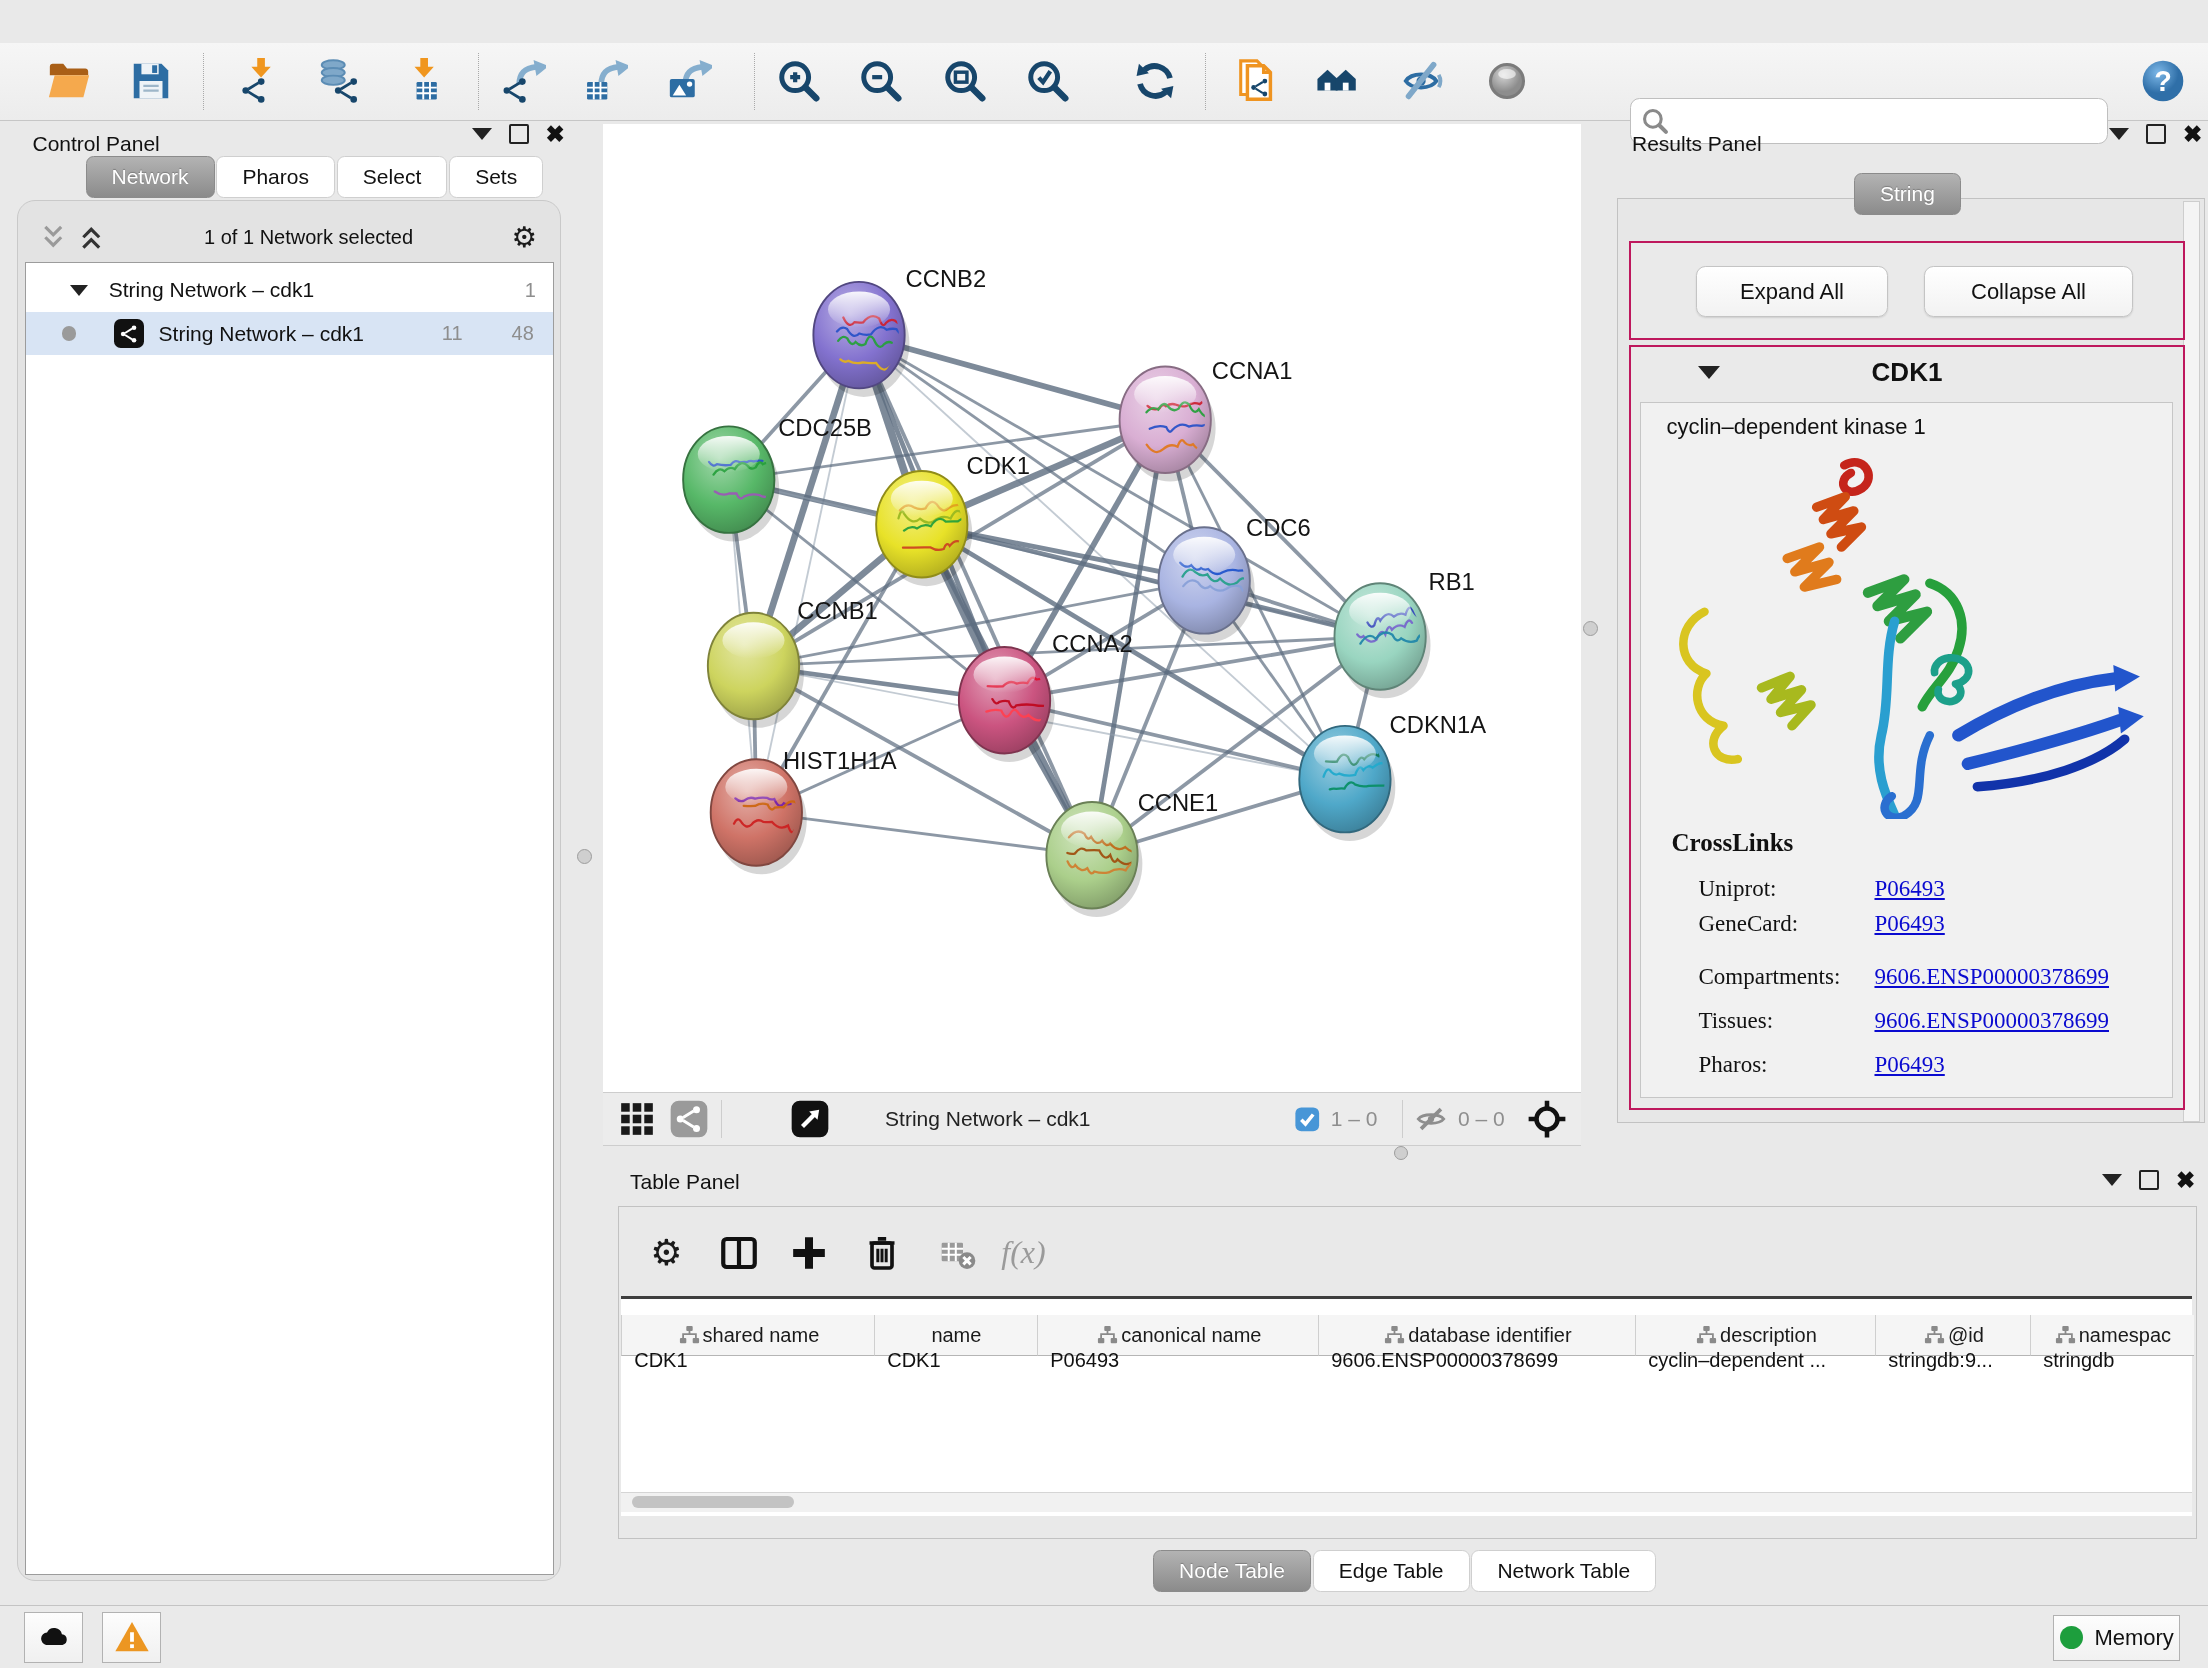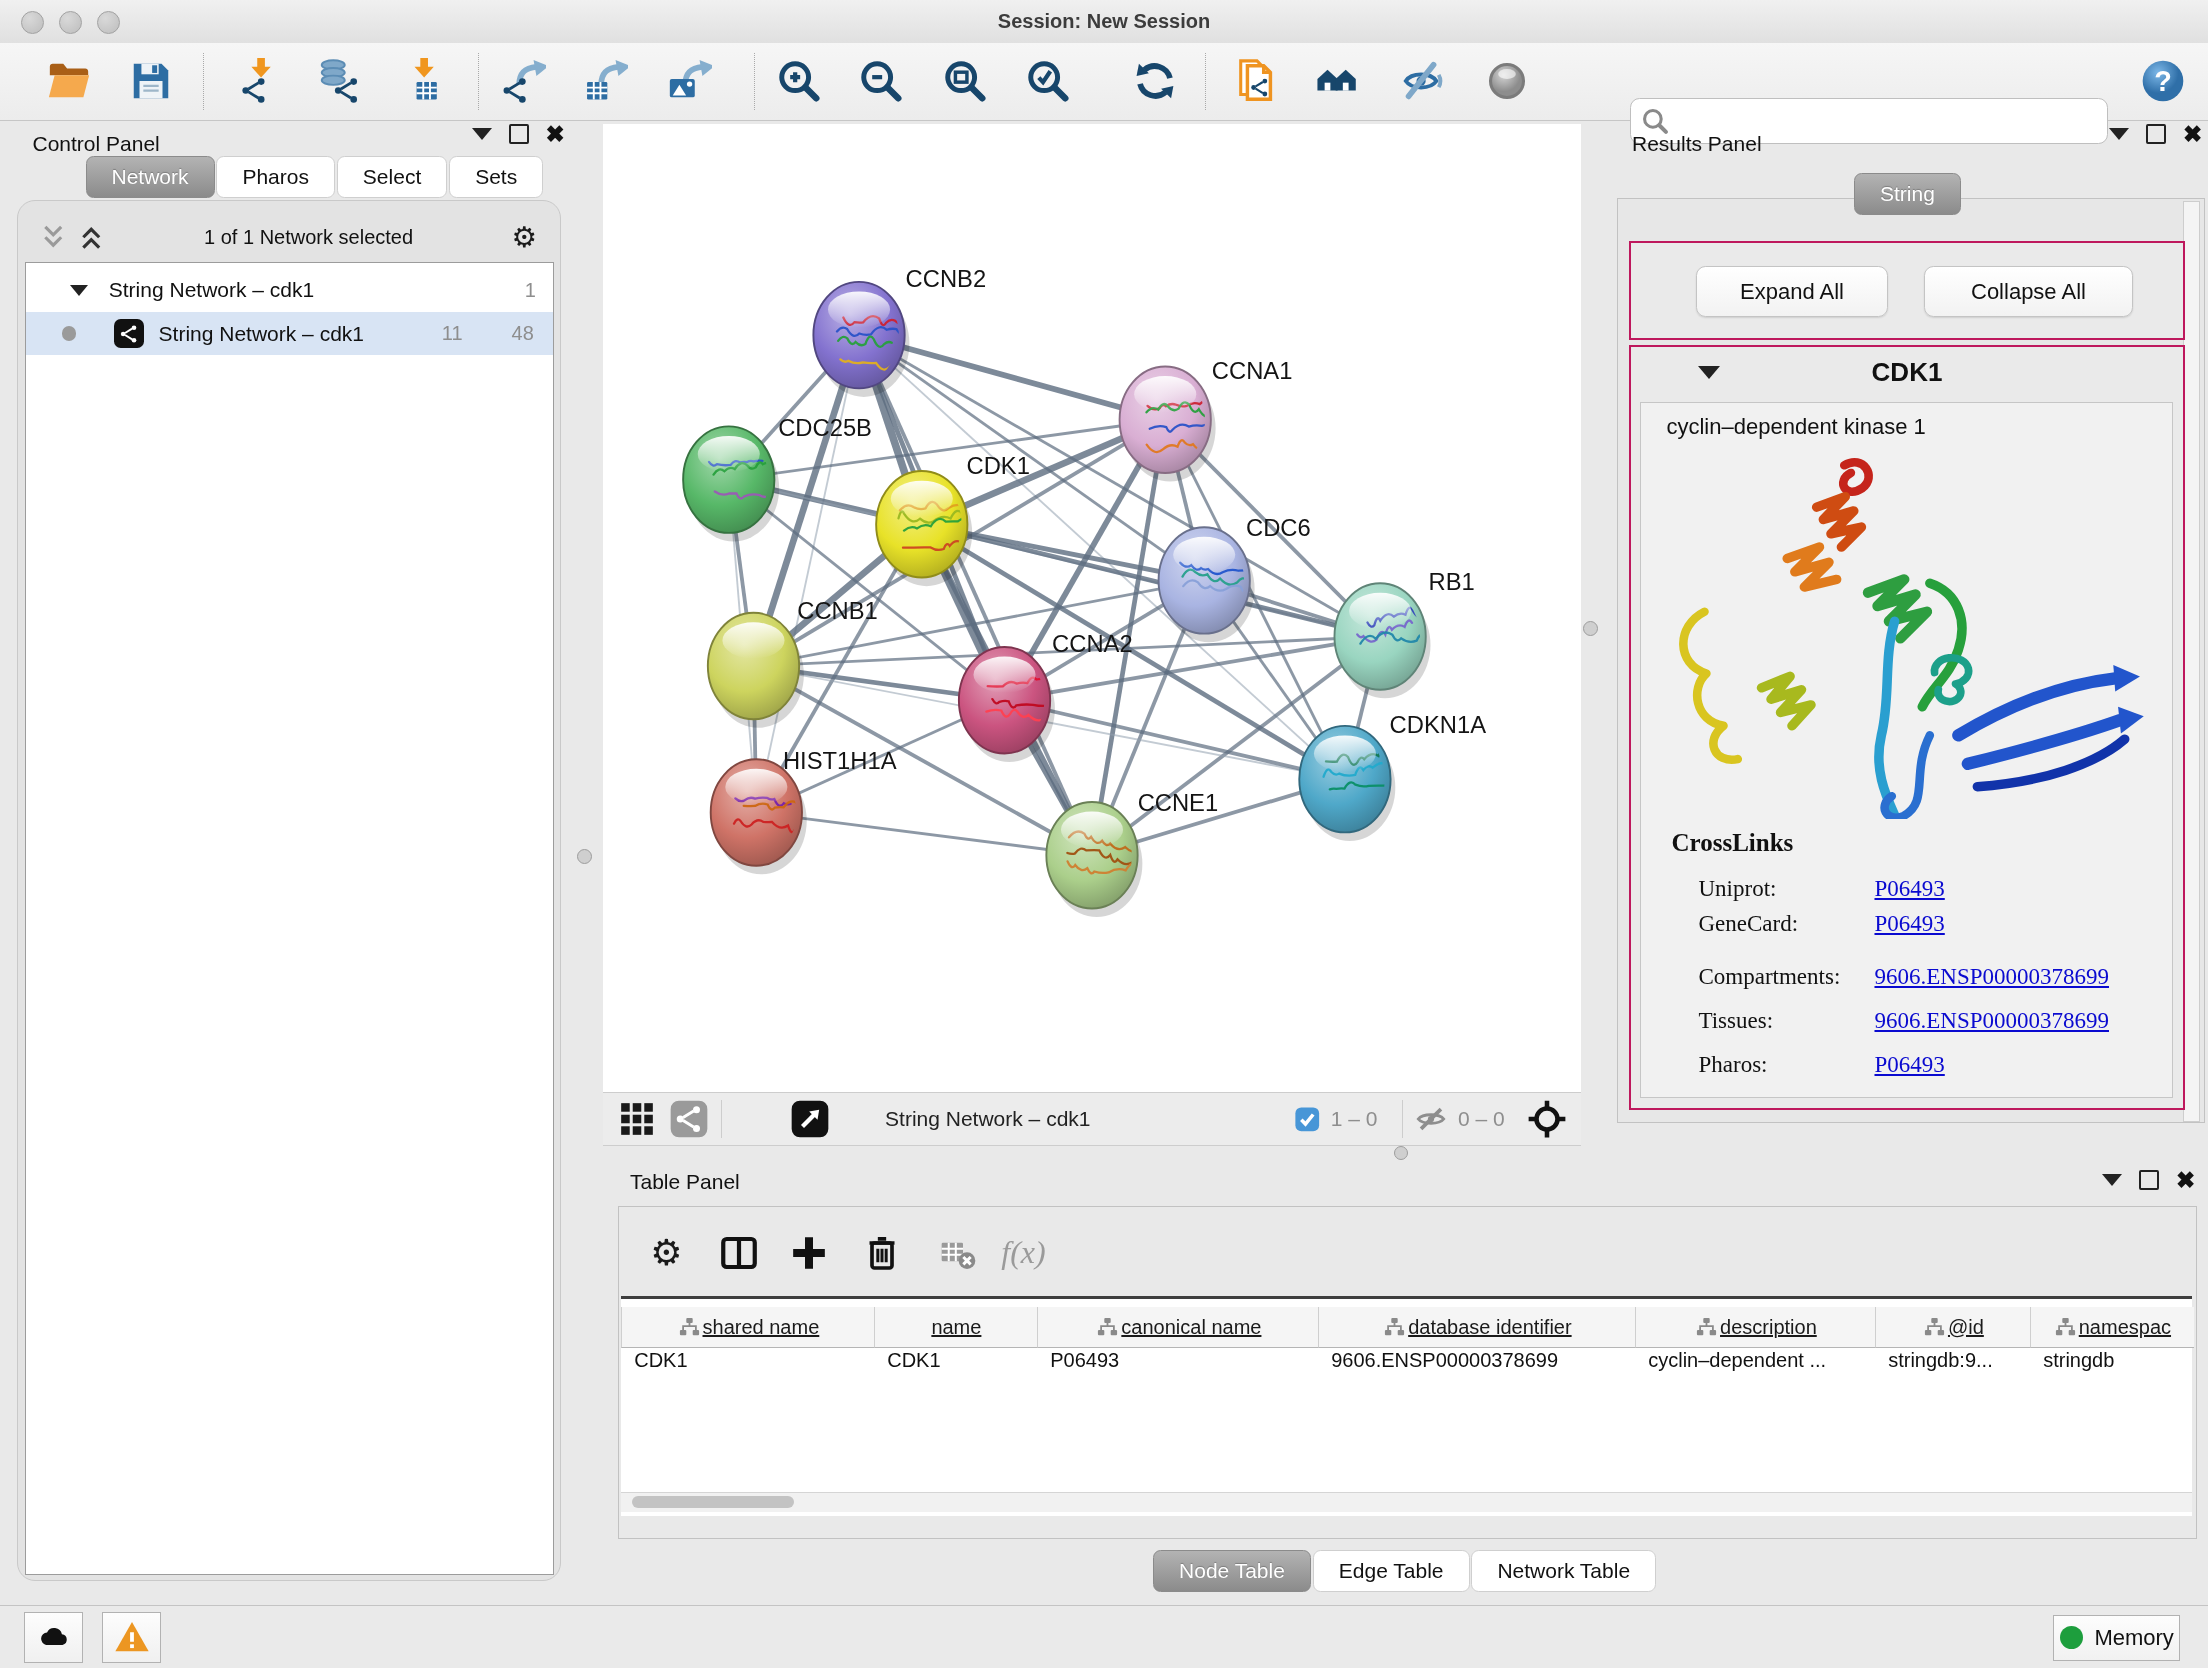--- a/index.html
+++ b/index.html
@@ -60,22 +60,22 @@
     color:#111;display:flex;align-items:center;justify-content:center;box-shadow:0 1px 1.9px rgba(0,0,0,.12);}
   #cdk1-inner{position:absolute;left:9.5px;top:55px;width:531px;height:694px;background:#f1f1f1;border:1px solid #c6c6c6;}
   .ser{font-family:"Liberation Serif",serif;}
   .xl-label{font-size:23px;color:#111;}
   .xl-link{font-size:23px;color:#0a0ad0;text-decoration:underline;}
   
   #table-panel{left:603px;top:1164px;width:1605px;height:430px;}
   #tp-box{position:absolute;left:15px;top:42px;width:1577px;height:331px;background:#e9e9e9;border:1px solid #c2c2c2;}
   .ttbtn{position:absolute;top:21px;width:49px;height:49px;display:flex;align-items:center;justify-content:center;}
   #grid{position:absolute;left:1.9px;top:89px;width:1571px;height:217px;background:#fff;border-top:3.8px solid #3e3e3e;}
-  .hcell{position:absolute;top:8px;height:40px;background:#f5f5f5;border-left:1px solid #cfcfcf;border-bottom:1.9px solid #b5b5b5;
-    display:flex;align-items:center;justify-content:center;gap:2px;font-size:20px;color:#1a1a1a;text-decoration:underline;}
+  .hcell{position:absolute;top:16px;height:40px;background:#f5f5f5;border-left:1px solid #cfcfcf;border-bottom:1.9px solid #b5b5b5;
+    display:flex;align-items:center;justify-content:center;gap:2px;font-size:20px;color:#1a1a1a;}
   .dcell{position:absolute;top:42px;height:38px;display:flex;align-items:center;font-size:20px;color:#111;padding-left:13.3px;box-sizing:border-box;}
   #hscroll{position:absolute;left:1.9px;top:285px;width:1571px;height:19px;background:#f1f1f1;border-top:1px solid #d5d5d5;}
   #hthumb{position:absolute;left:11.4px;top:2.9px;width:162px;height:12.4px;border-radius:6.7px;background:#c3c3c3;}
   #table-tabs{position:absolute;left:0;width:100%;top:386px;display:flex;justify-content:center;}
   
   #statusbar{left:0;top:1605px;width:2208px;height:63px;background:#eaeaea;border-top:1px solid #c4c4c4;}
   .sbtn{position:absolute;top:5.7px;width:57px;height:49px;background:linear-gradient(#fdfdfd,#f0f0f0);
     border:1.9px solid #b2b2b2;display:flex;align-items:center;justify-content:center;}
   #memory-btn{position:absolute;right:27.6px;top:8.6px;width:125px;height:44px;background:linear-gradient(#fdfdfd,#f1f1f1);
     border:1px solid #b2b2b2;display:flex;align-items:center;justify-content:center;gap:11.4px;font-size:22px;color:#111;}
@@ -122,28 +122,20 @@
       </radialGradient>
     <linearGradient id="gloss" x1="0" y1="0" x2="0" y2="1">
         <stop offset="0%" stop-color="#fff" stop-opacity="0.9"></stop>
         <stop offset="100%" stop-color="#fff" stop-opacity="0"></stop>
       </linearGradient>
   </defs>
 </svg>
 
 <div id="app">
 
-  <div id="titlebar" class="abs">
-    <div class="abs" style="left:21px;top:10.5px;display:flex;gap:15px;">
-      <span class="tl"></span>
-      <span class="tl"></span>
-      <span class="tl"></span>
-    </div>
-    <div id="win-title" class="abs">Session: New Session</div>
-  </div>
 
   <div id="toolbar" class="abs">
     <div class="tbtn" style="left:44px">
         <svg viewBox="0 0 24 24">
           <path d="M2 6.5 V4.5 C2 3.7 2.6 3 3.5 3 H9 L11 5.5 H20.5 C21.3 5.5 22 6.2 22 7 V9 H2 Z" fill="#a95f17"></path>
           <path d="M1.5 20.5 L4.5 9 H22.5 L19.5 20.5 Z" fill="#f5a94d"></path>
         </svg>
       </div>
     <div class="tbtn" style="left:126px">
         <svg viewBox="0 0 24 24">

